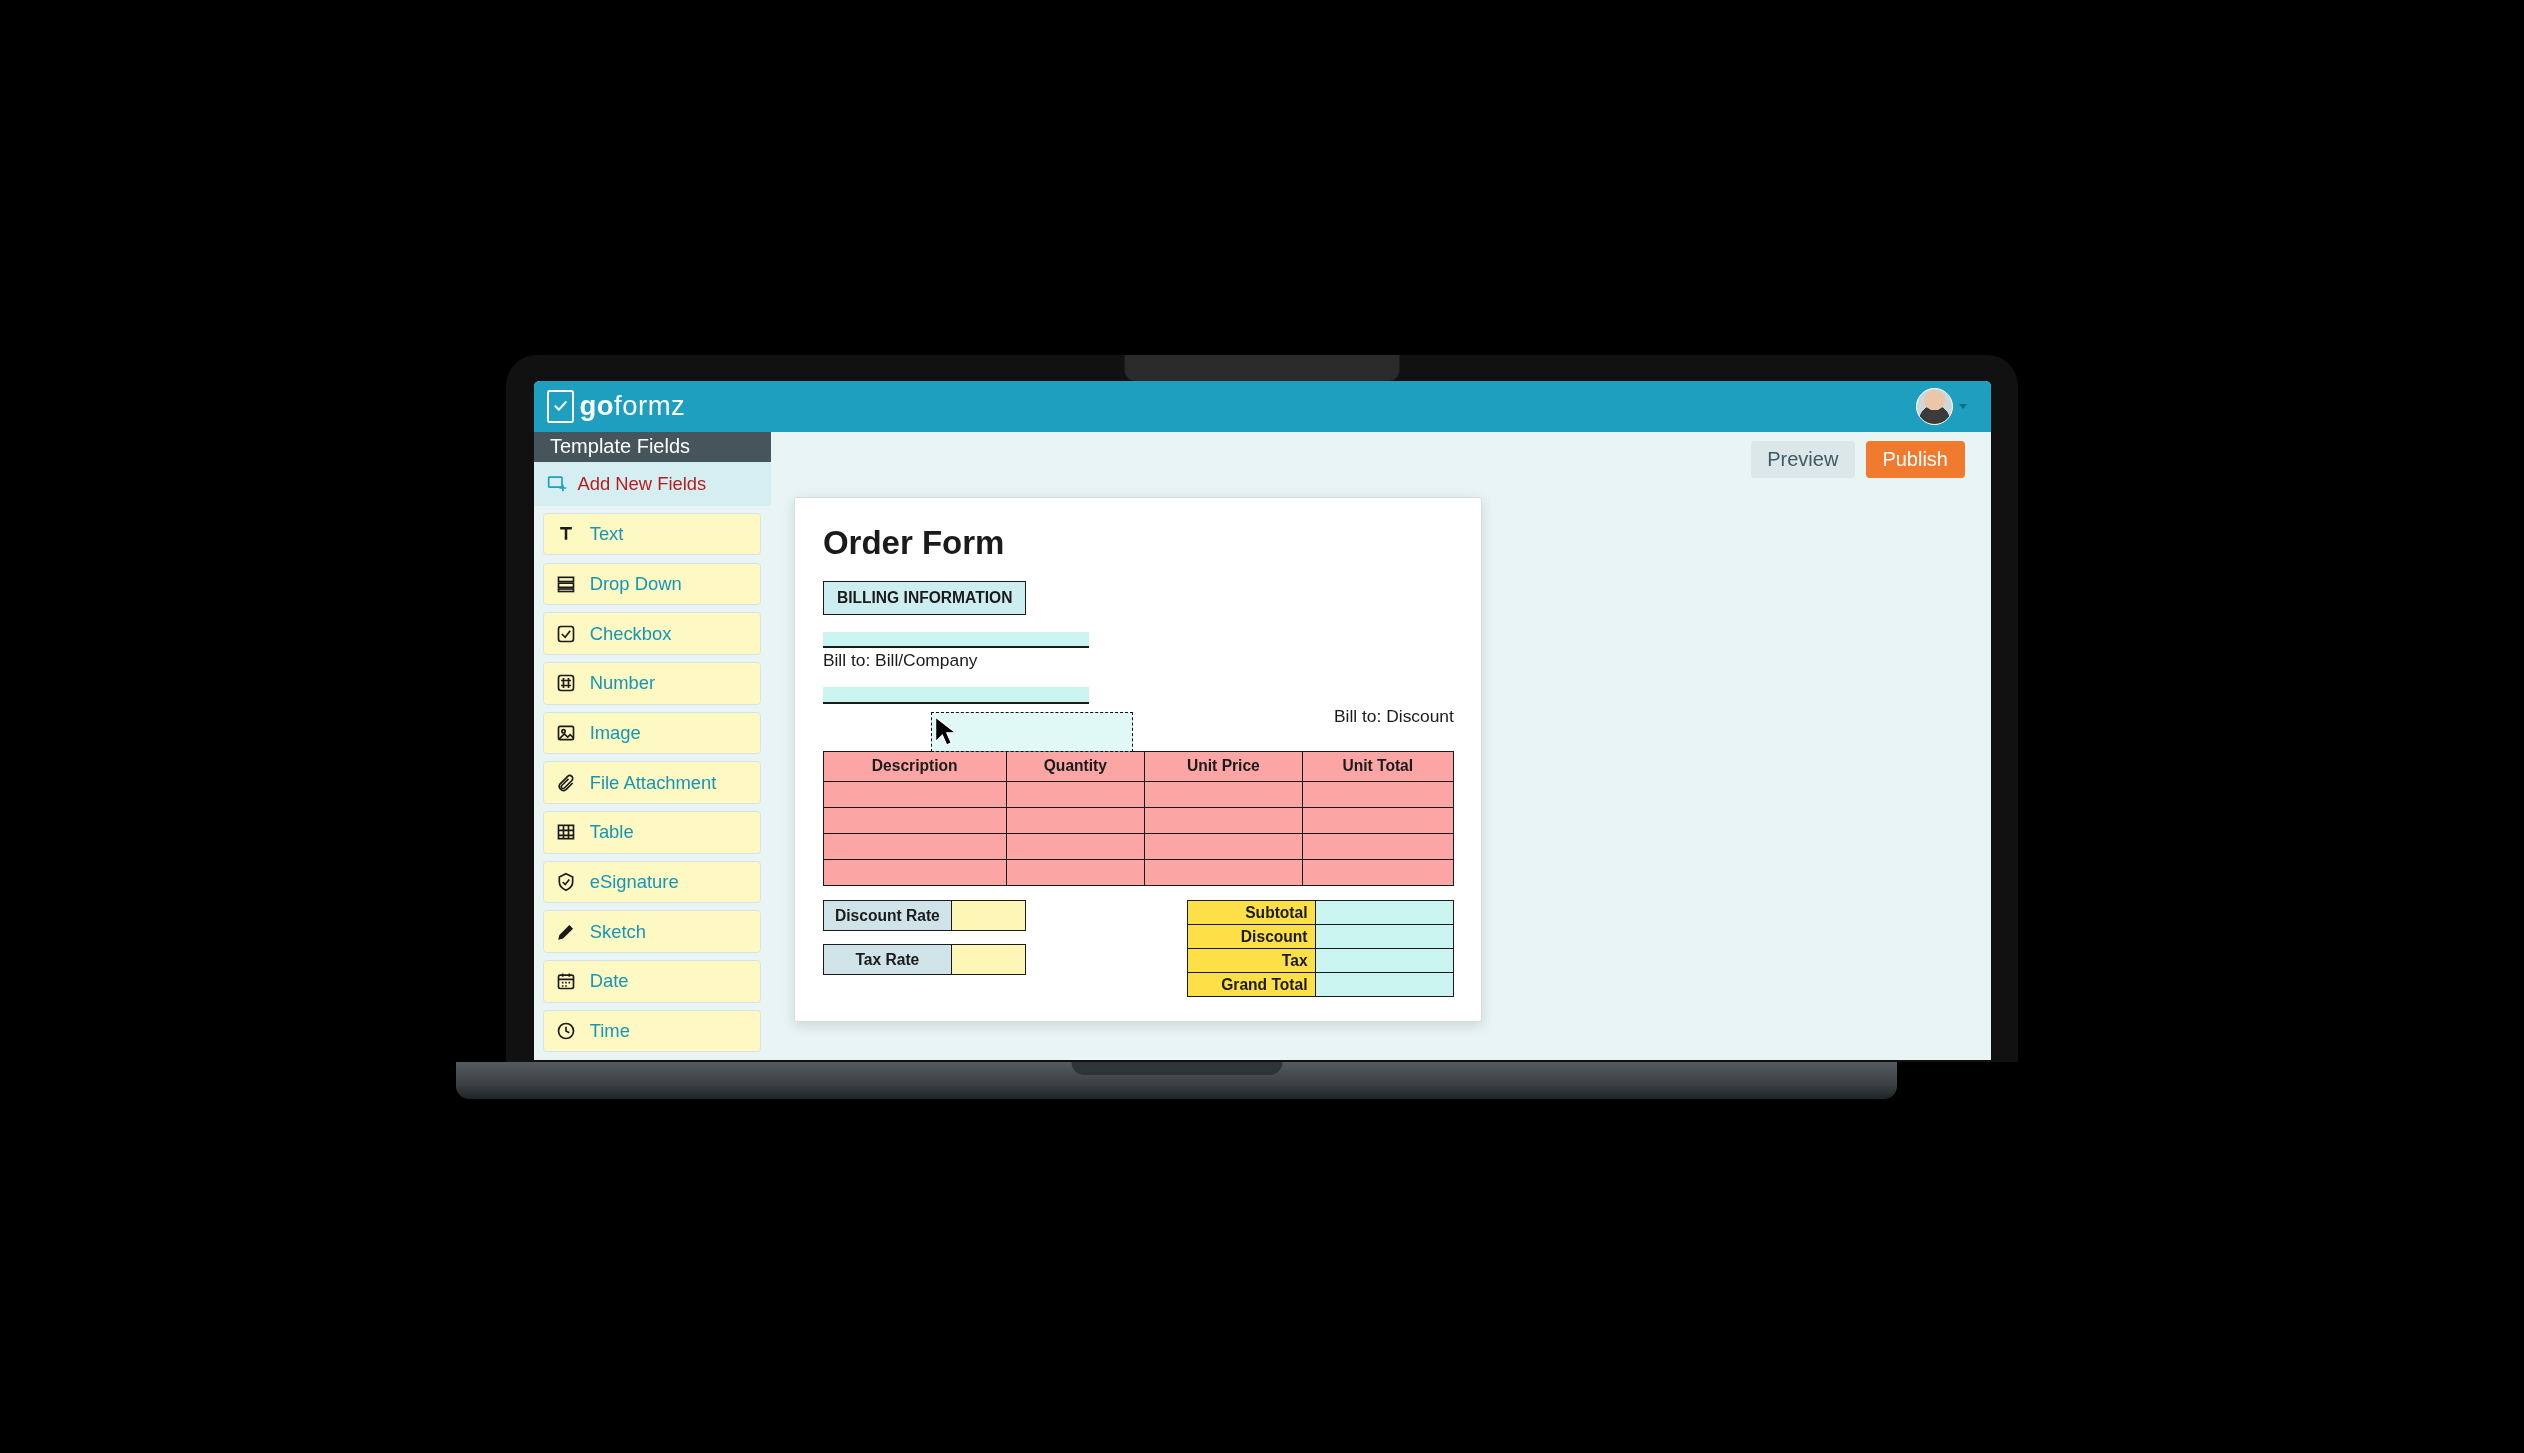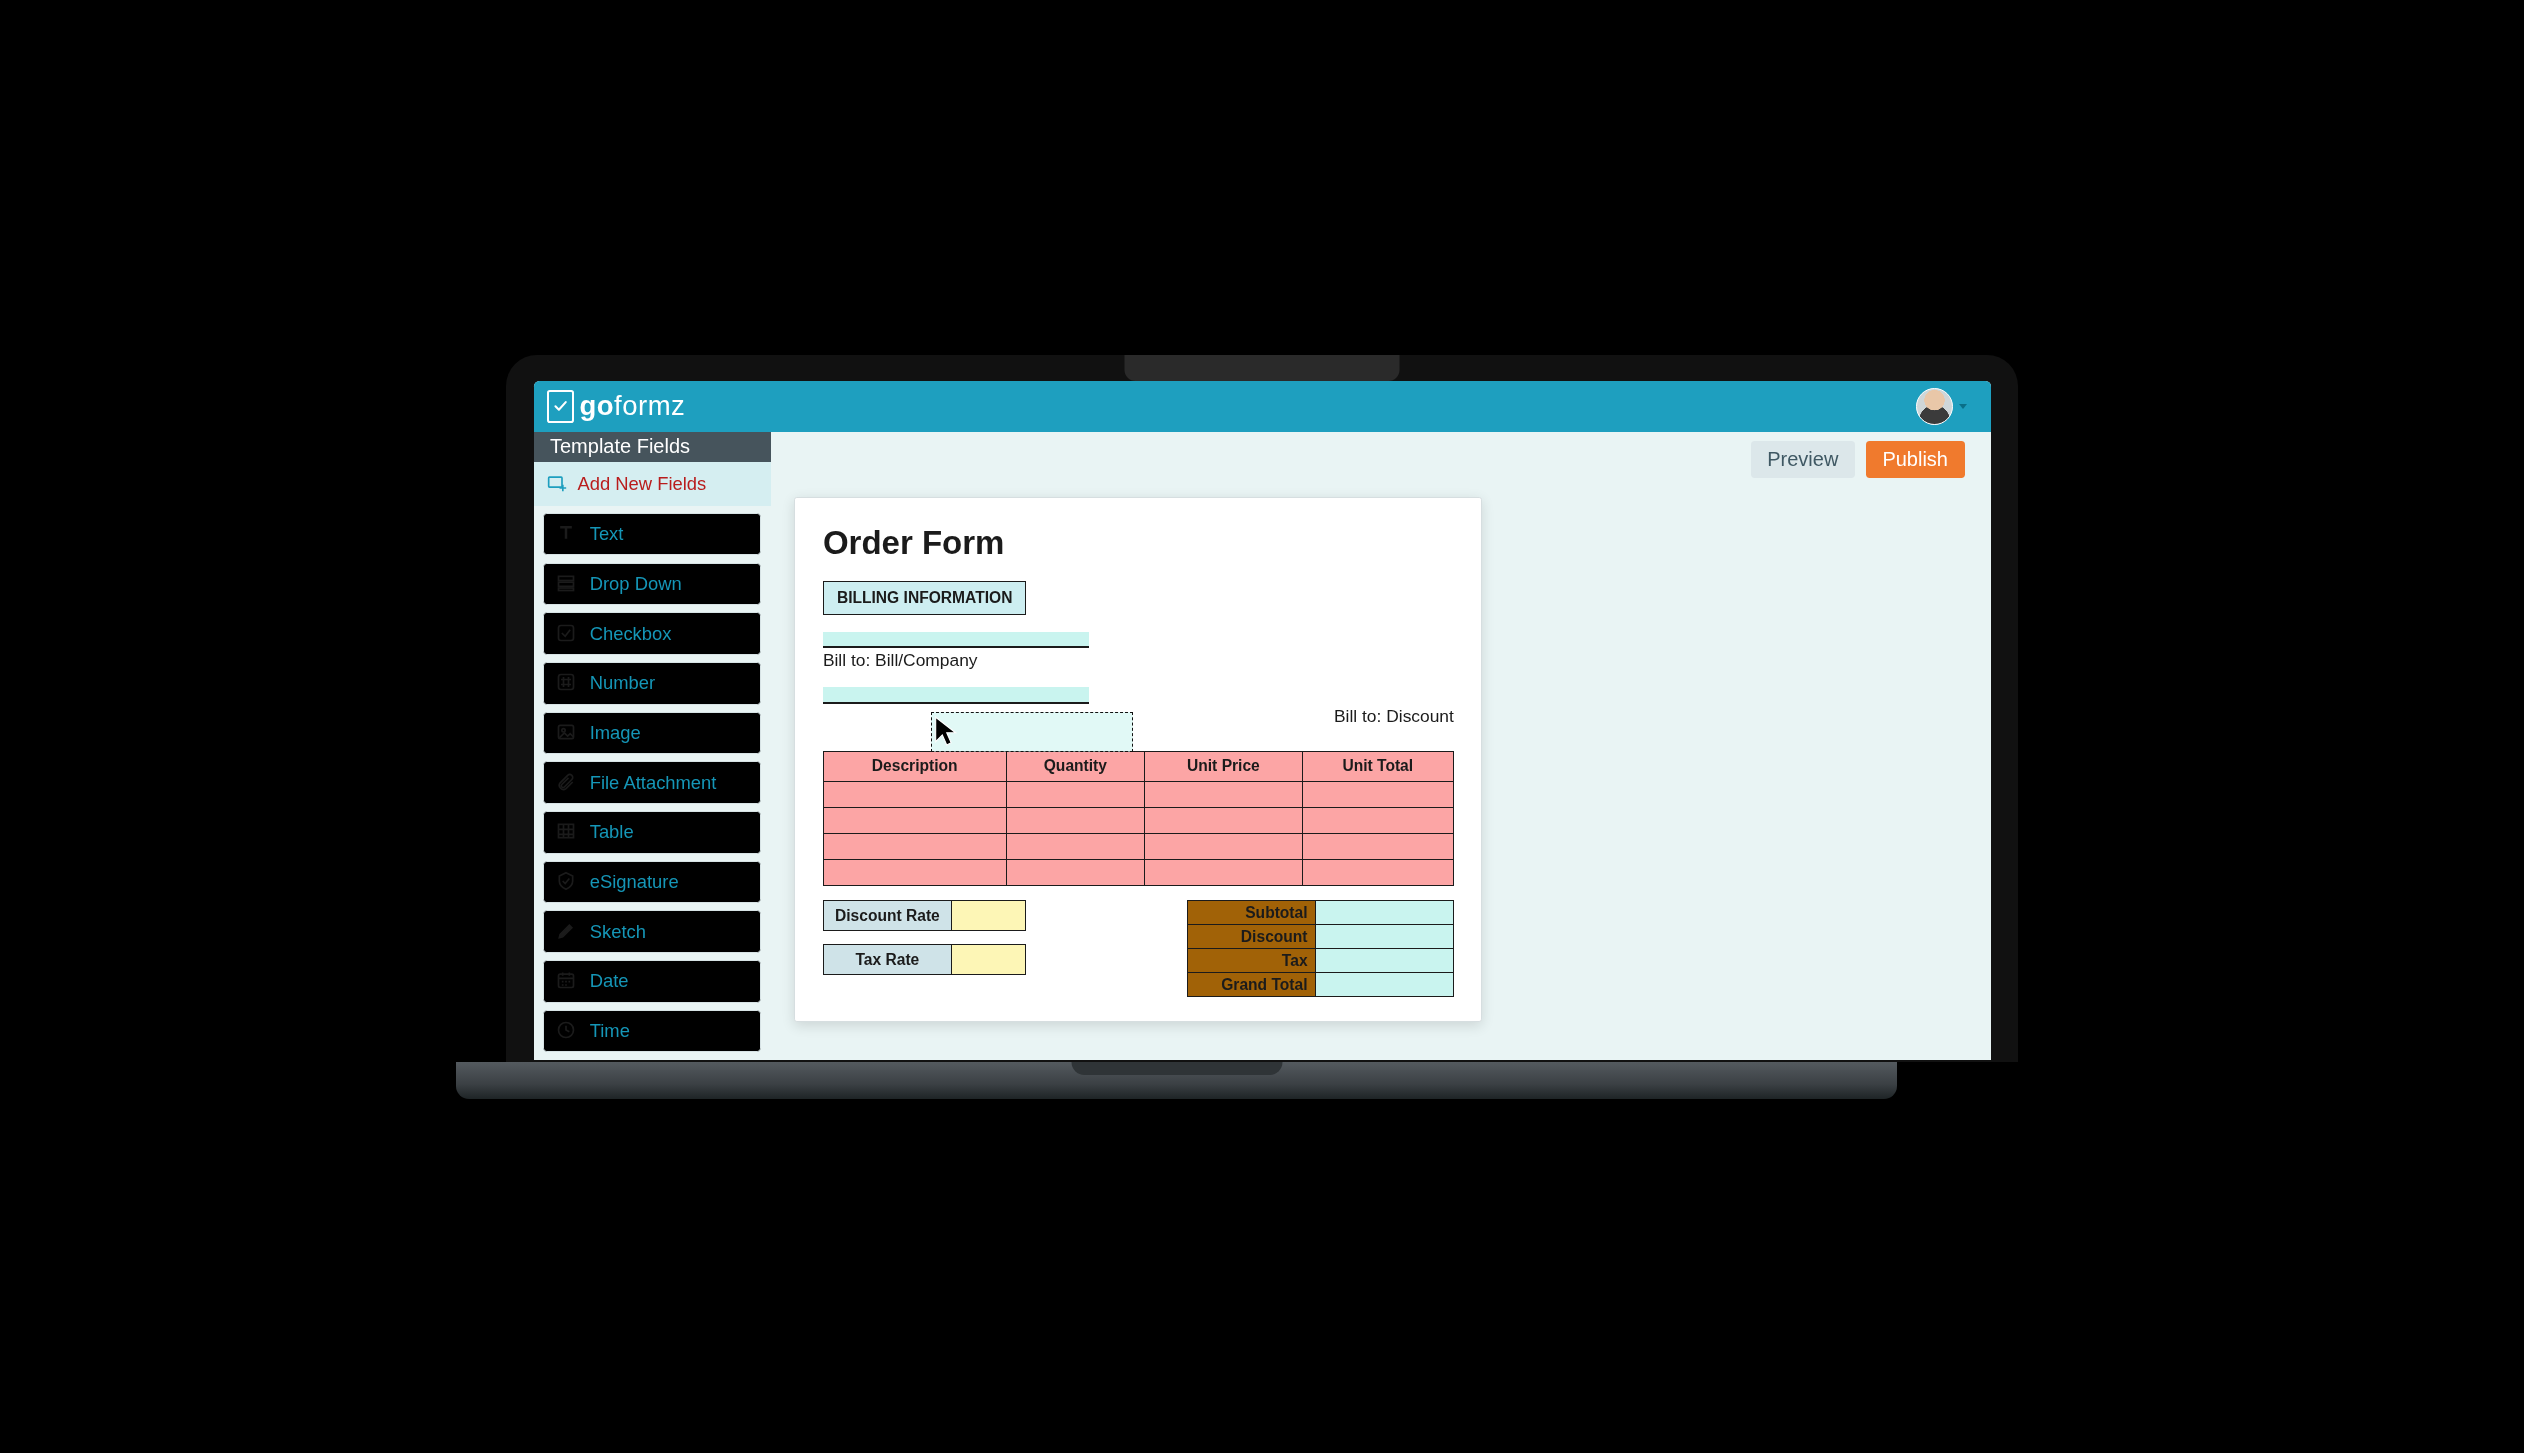--- a/index.html
+++ b/index.html
@@ -98,22 +98,22 @@
     background:#46545c; color:#fff; font-size:20px; font-weight:500;
     height:51px; display:flex; align-items:center; padding:0 16.5px;
   }
   .add-fields {
     background:#d5eef1; color:#b91c1c; display:flex; align-items:flex-start;
     gap:11px; padding:11px 13px; font-size:18.4px; font-weight:500;
   }
   .add-fields .ic { color:#1e9fbf; display:flex; }
   .field-list { padding:7.3px 9.2px; display:flex; flex-direction:column; gap:7.3px; }
   .field {
-    background:#000000; border:0.9px solid #d7e3e5; border-radius:3.7px;
-    display:flex; align-items:flex-start; gap:13px;
+    background:#fef9c3; border:0.9px solid #d7e3e5; border-radius:3.7px;
+    display:flex; align-items:center; gap:13px;
     padding:9.2px 11px; cursor:grab;
   }
   .field .ic { width:22px; display:flex; justify-content:center; color:#2b2b2b; }
   .field .lbl { color:#1596b7; font-size:18.4px; font-weight:500; }
 
   .canvas-wrap {
     flex:1; position:relative; padding:14.7px 22px 0 14.7px;
   }
   .canvas-actions { position:absolute; top:9.2px; right:26px; display:flex; gap:11px; }
 
@@ -165,21 +165,21 @@
   }
   .rate-box .rval { background:#fdf6b6; width:73px; }
   .rates { display:flex; flex-direction:column; gap:13px; }
 
   table.totals {
     border-collapse:collapse; margin-left:auto;
   }
   table.totals td {
     border:1.8px solid #1b1b1b; height:24px; font-size:15.6px; font-weight:700;
   }
-  table.totals td.tlabel { padding:0.9px 7.3px; text-align:right; min-width:128px; background:#a16207;margin-left:28px; }
+  table.totals td.tlabel { padding:0.9px 7.3px; text-align:right; min-width:128px; background:#fde047;margin-left:28px; }
   table.totals td.tval { width:138px; background:#c9f4ef; }
 
   
   .drag-ghost {
     position:absolute; left:160px; top:280px; 
     width:202px; height:40px;
     background: rgba(201,244,239,.55);
     border:1.8px dashed #111;
     pointer-events:none;
   }

